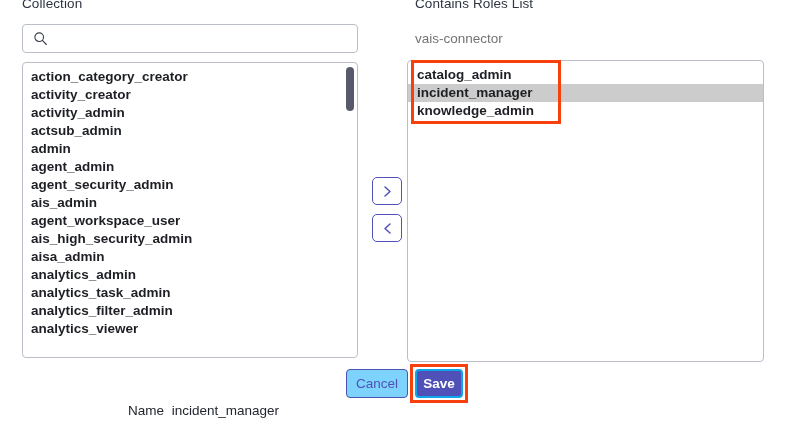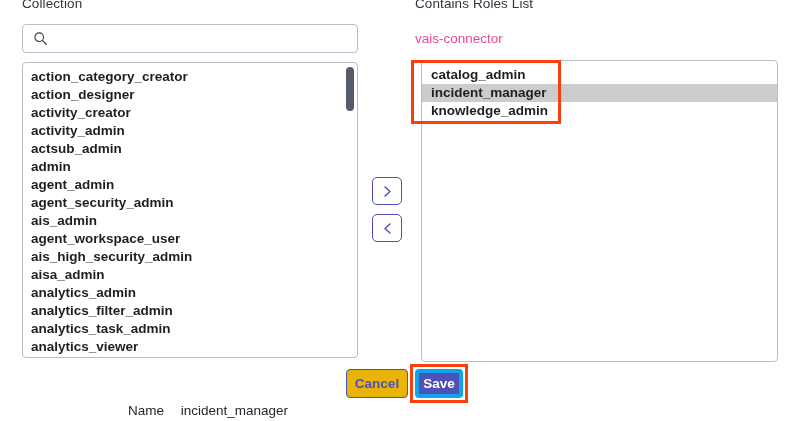--- a/index.html
+++ b/index.html
@@ -29,21 +29,21 @@
     white-space: nowrap;
   }
   #label-collection { left: 22px; top: -4px; }
   #label-contains   { left: 415px; top: -4px; }
 
   #subtitle-connector {
     position: absolute;
     left: 415px;
     top: 31px;
     font-size: 13.5px;
-    color: #ec4899;
+    color: #737373;
     white-space: nowrap;
   }
 
   
   #search-box {
     position: absolute;
     left: 22px;
     top: 24px;
     width: 336px;
     height: 29px;
@@ -83,21 +83,21 @@
     background: #ffffff;
     overflow: hidden;
   }
   #available-list {
     left: 22px;
     top: 62px;
     width: 336px;
     height: 296px;
   }
   #selected-list {
-    left: 421px;
+    left: 407px;
     top: 60px;
     width: 357px;
     height: 302px;
   }
   .list-inner {
     position: absolute;
     inset: 0;
     padding: 5px 0 0 0;
     overflow: hidden;
     font-weight: bold;
@@ -161,55 +161,55 @@
 
   
   #btn-cancel {
     position: absolute;
     left: 346px;
     top: 369px;
     width: 62px;
     height: 29px;
     border: 1px solid #4f51b8;
     border-radius: 4px;
-    background: #eab308;
+    background: #7dd3fc;
     color: #4f51b8;
     font-family: "Liberation Sans", sans-serif;
     font-size: 13.5px;
-    font-weight: bold;
+    font-weight: normal;
     cursor: pointer;
     padding: 0;
   }
   #btn-save {
     position: absolute;
     left: 415px;
     top: 369px;
     width: 48px;
     height: 29px;
-    border: 4px solid #0ea5e9;
+    border: 2px solid #0ea5e9;
     border-radius: 4px;
     background: #4f51b8;
     color: #ffffff;
     font-family: "Liberation Sans", sans-serif;
     font-size: 13.5px;
     font-weight: bold;
     cursor: pointer;
     padding: 0;
   }
 
   
   #name-row {
     position: absolute;
     left: 128px;
     top: 403px;
     font-size: 13.5px;
     color: #22262e;
     white-space: nowrap;
   }
-  #name-row .nm-label { margin-right: 13px; }
+  #name-row .nm-label { margin-right: 4px; }
 
   
   .annot {
     position: absolute;
     border: 3px solid #f8400f;
     pointer-events: none;
     background: transparent;
   }
   #annot-roles { left: 411px; top: 60px;  width: 150px; height: 64px; }
   #annot-save  { left: 410px; top: 364px; width: 58px;  height: 39px; }
@@ -225,34 +225,33 @@
     <svg class="mag" viewBox="0 0 16 16">
       <circle cx="6.6" cy="6.6" r="4.6" fill="none" stroke="#3a3f4a" stroke-width="1.2"></circle>
       <line x1="10.1" y1="10.1" x2="14.2" y2="14.4" stroke="#3a3f4a" stroke-width="1.2" stroke-linecap="round"></line>
     </svg>
     <input id="search-input" type="text" placeholder="" style="">
   </div>
 
   <div id="available-list" class="listbox">
     <div class="list-inner" id="available-options">
         <div class="opt">action_category_creator</div>
-        <div class="opt">action_designer</div>
         <div class="opt">activity_creator</div>
         <div class="opt">activity_admin</div>
         <div class="opt">actsub_admin</div>
         <div class="opt">admin</div>
         <div class="opt">agent_admin</div>
         <div class="opt">agent_security_admin</div>
         <div class="opt">ais_admin</div>
         <div class="opt">agent_workspace_user</div>
         <div class="opt">ais_high_security_admin</div>
         <div class="opt">aisa_admin</div>
         <div class="opt">analytics_admin</div>
+        <div class="opt">analytics_task_admin</div>
         <div class="opt">analytics_filter_admin</div>
-        <div class="opt">analytics_task_admin</div>
         <div class="opt">analytics_viewer</div>
       </div>
     <div id="available-scrollbar">
       <div class="thumb"></div>
     </div>
   </div>
 
   <button class="xfer" id="btn-move-right">
     <svg width="11" height="13" viewBox="0 0 11 13">
       <polyline points="3,2 8,6.5 3,11" fill="none" stroke="#4f51b8" stroke-width="1.5" stroke-linecap="round" stroke-linejoin="round"></polyline>

